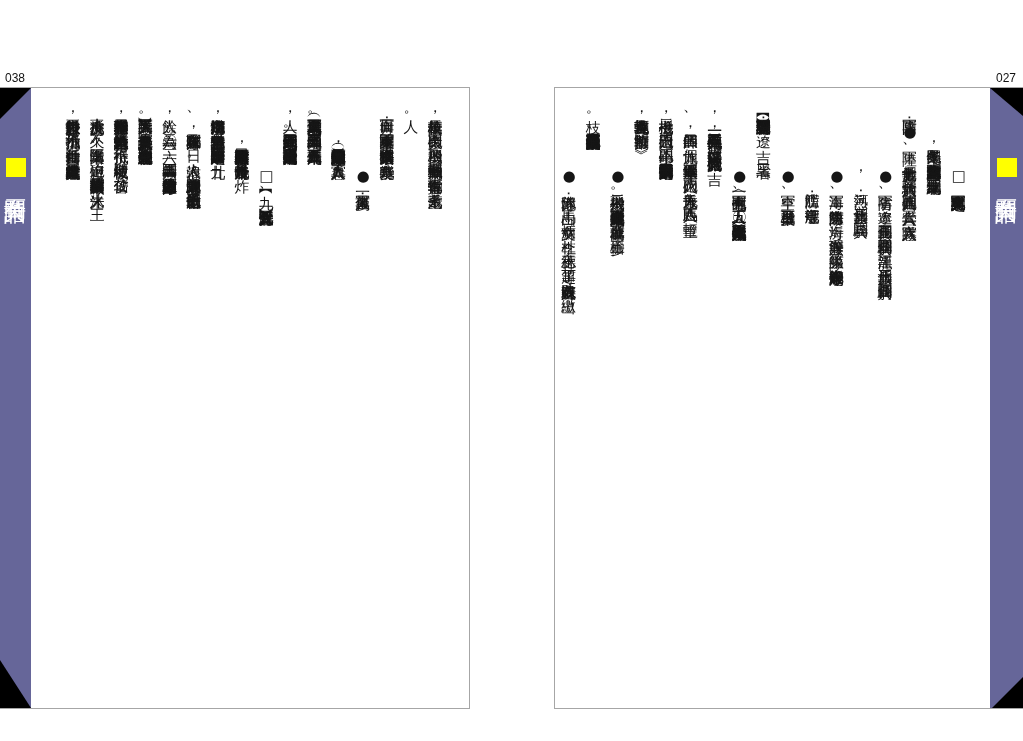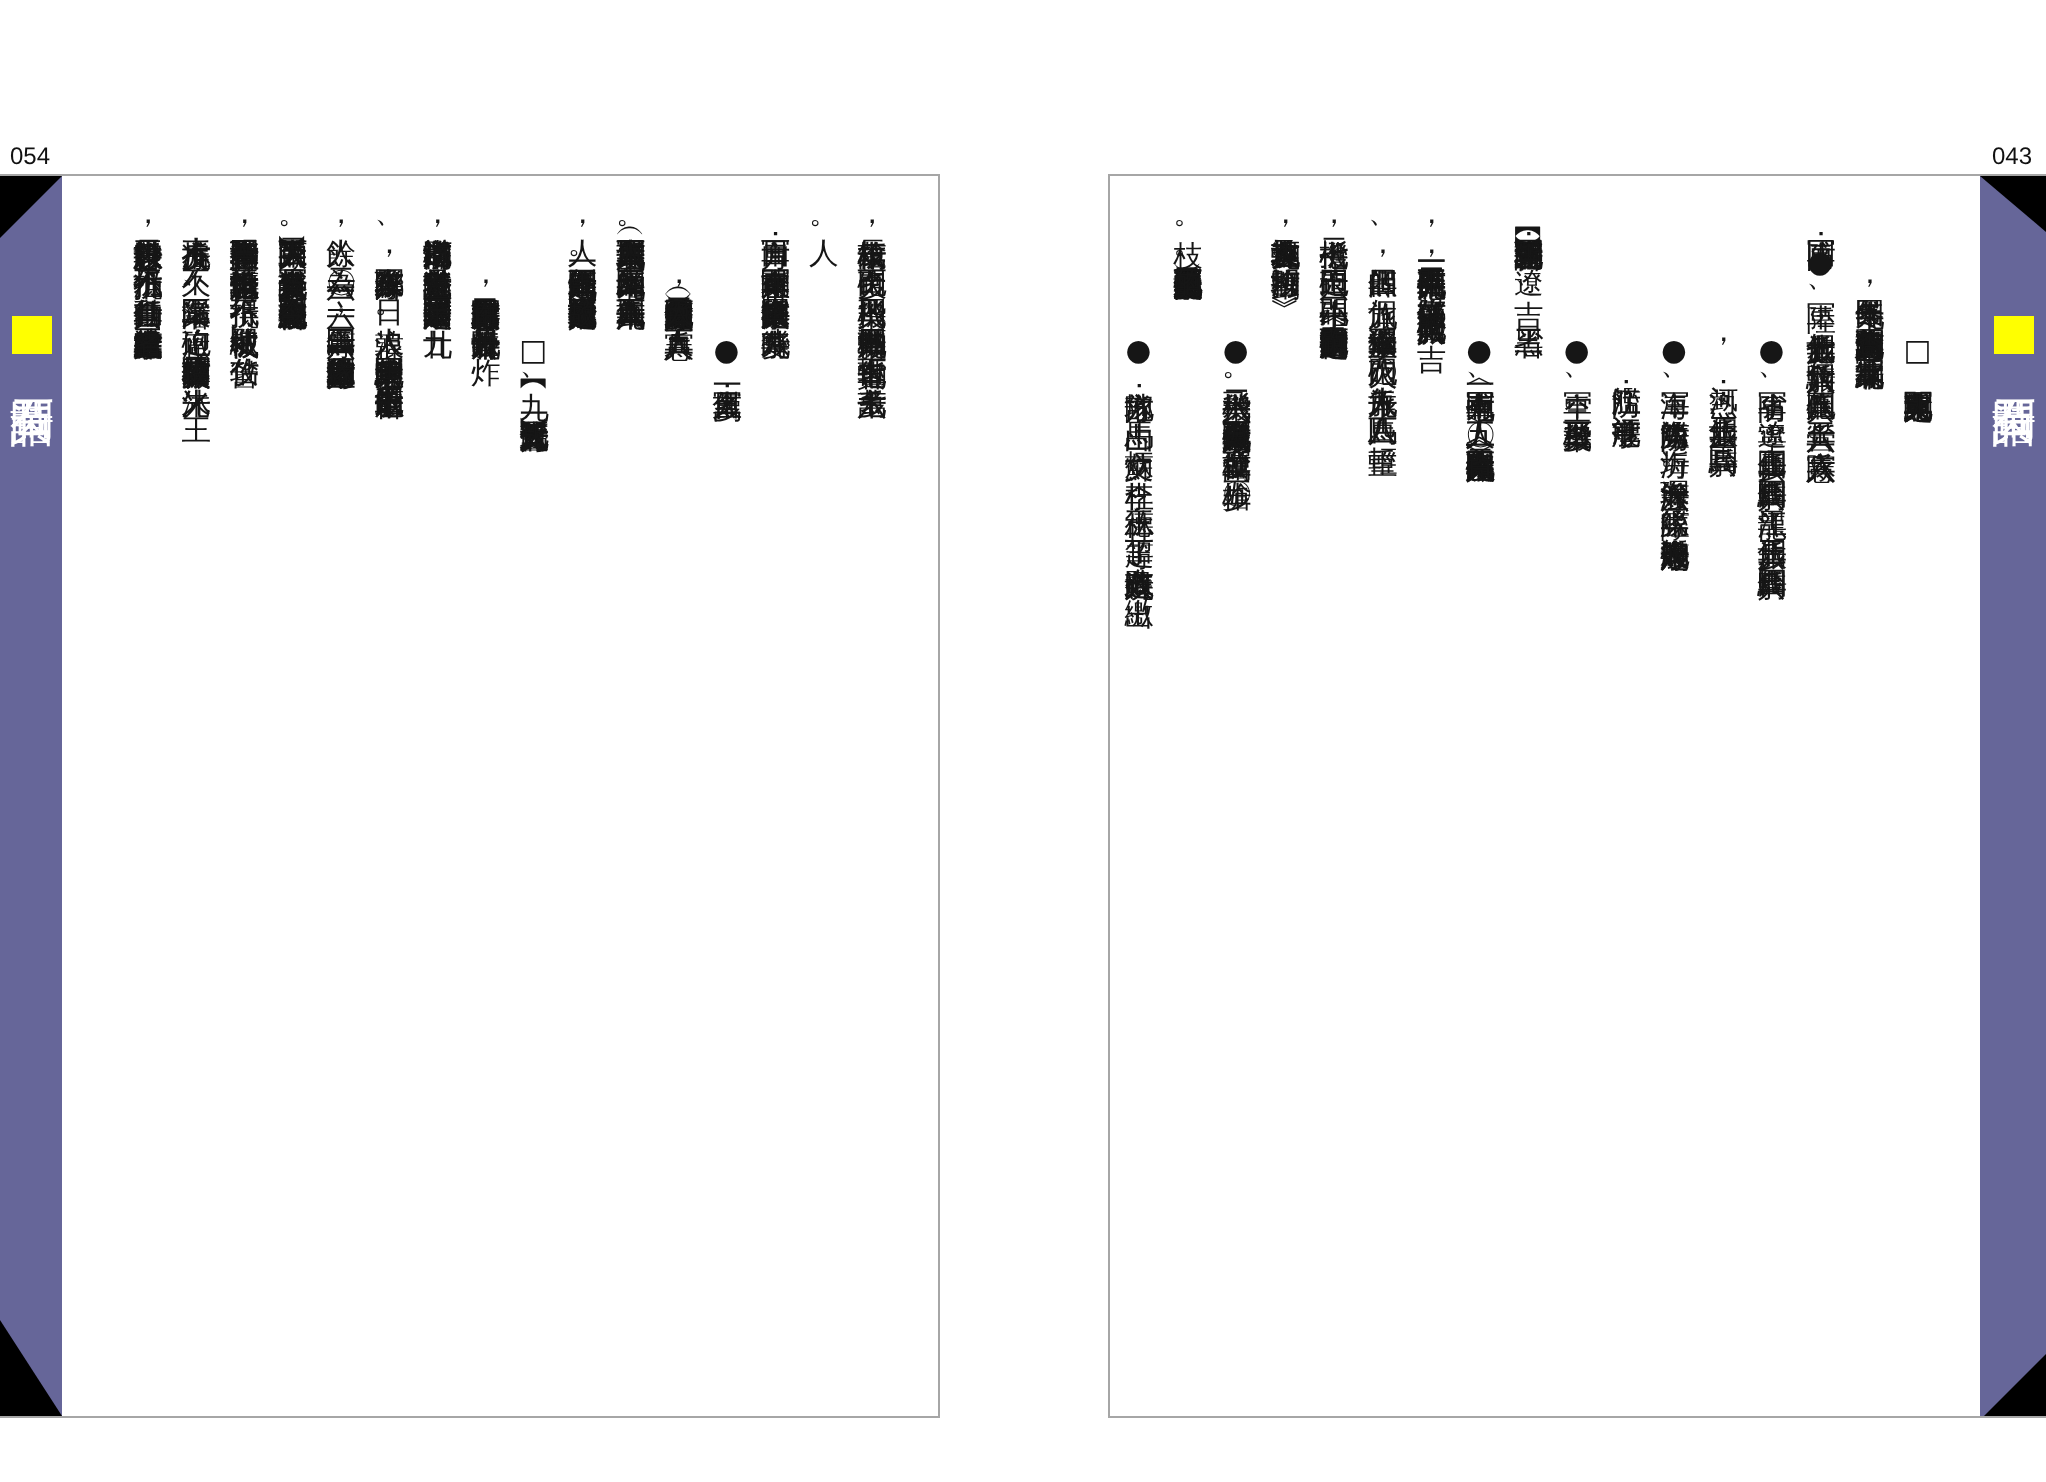--- a/index.html
+++ b/index.html
@@ -61,22 +61,22 @@
   }
   .columns.left .col  { width: 24.15px; line-height: 24.15px; flex: 0 0 24.15px; }
   .columns.right .col { width: 24.35px; line-height: 24.35px; flex: 0 0 24.35px; }
   .ind2 { padding-top: 29.6px; }
   .ind4 { padding-top: 59.2px; }
   .ind5 { padding-top: 74px; }
 </style>
 </head>
 <body>
 
-<div class="page-num left">054</div>
-<div class="page-num right">043</div>
+<div class="page-num left">038</div>
+<div class="page-num right">027</div>
 
 <div class="page-frame left">
   <div class="sidebar">
     <div class="tri lt"></div>
     <div class="marker"></div>
     <div class="side-title">黃石閑話</div>
     <div class="tri lb"></div>
   </div>
 </div>
 

